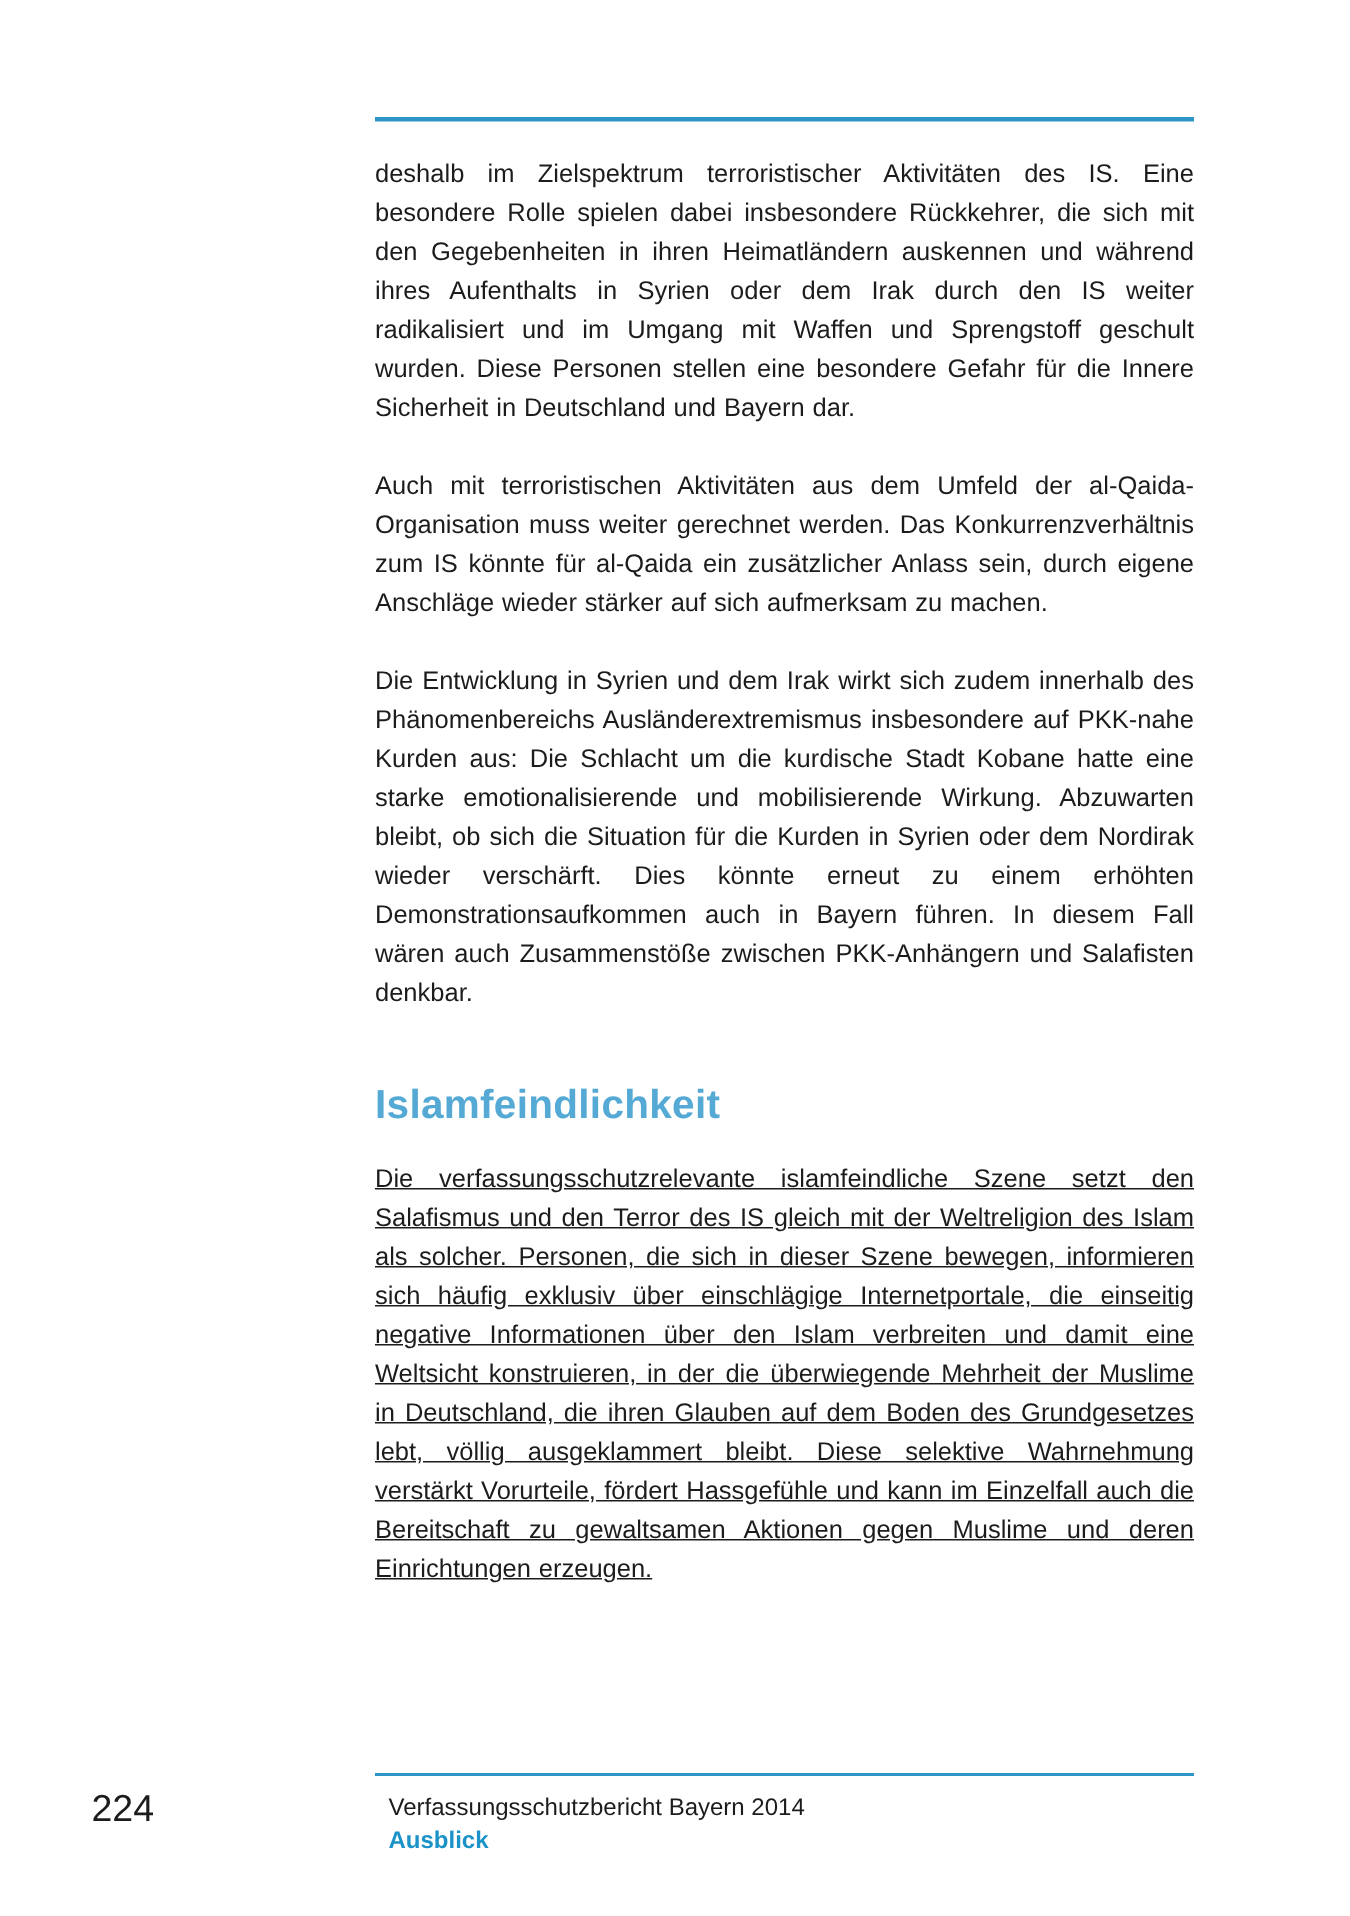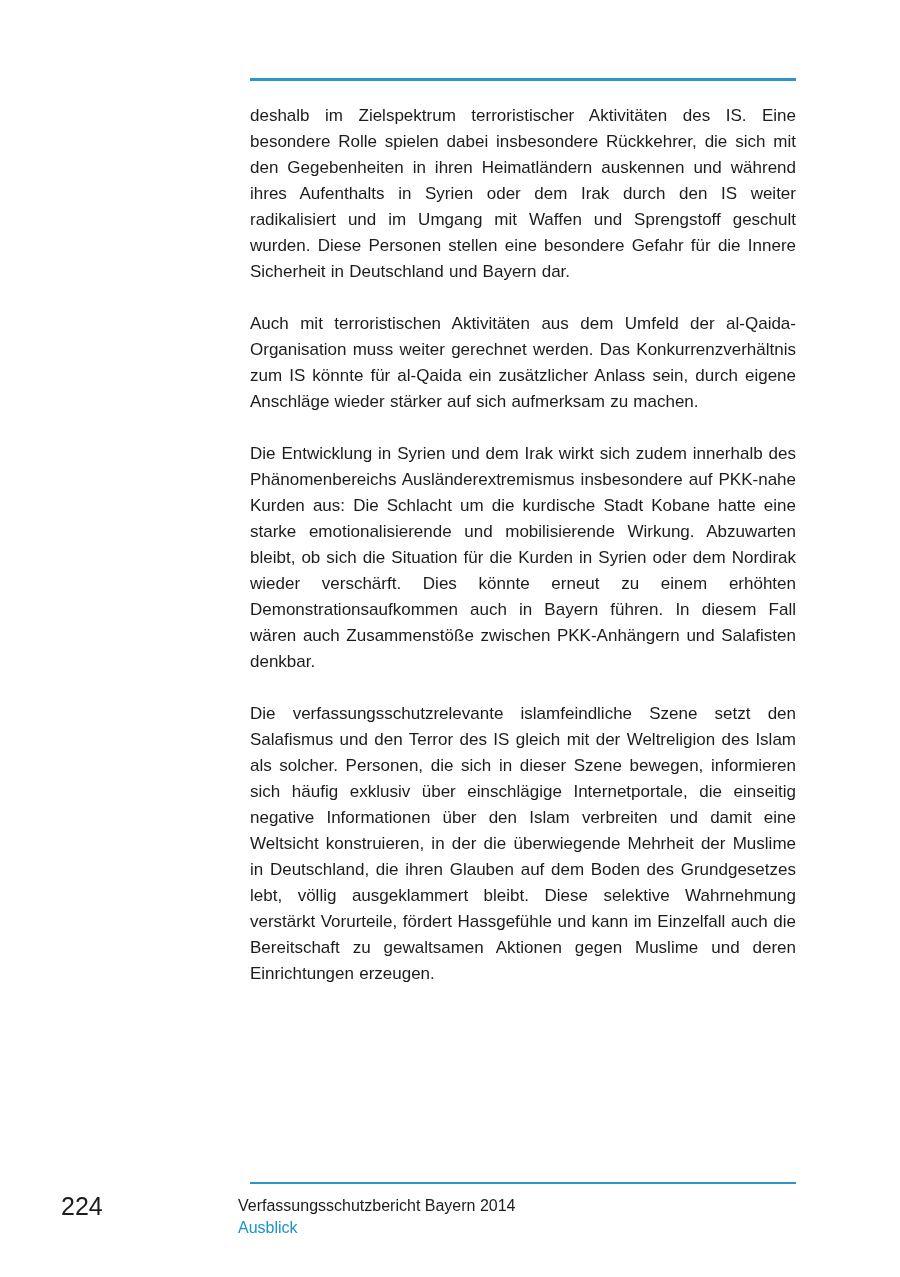--- a/index.html
+++ b/index.html
@@ -51,29 +51,29 @@
   .footer-rule {
     position: absolute;
     left: 250px;
     top: 1182px;
     width: 546px;
     height: 2px;
     background: var(--accent_blue, #2e96c7);
   }
   .footer-text {
     position: absolute;
-    left: 238px;
+    left: 259px;
     top: 1195px;
     font-size: 16px;
     line-height: 22px;
     color: var(--text_color, #1c1c1c);
   }
   .footer-text .chapter {
     color: var(--link_blue, #1b93c9);
-    font-weight: normal;
+    font-weight: bold;
   }
   .page-number {
     position: absolute;
     left: 61px;
     top: 1192px;
     font-size: 25px;
     line-height: 28px;
     color: var(--text_color, #1c1c1c);
   }
 </style>
@@ -84,20 +84,21 @@
 
   <div class="content-col">
     <div class="top-rule"></div>
 
     <p class="para">deshalb im Zielspektrum terroristischer Aktivitäten des IS. Eine besondere Rolle spielen dabei insbesondere Rückkehrer, die sich mit den Gegebenheiten in ihren Heimatländern auskennen und während ihres Aufenthalts in Syrien oder dem Irak durch den IS weiter radikalisiert und im Umgang mit Waffen und Sprengstoff geschult wurden. Diese Personen stellen eine besondere Gefahr für die Innere Sicherheit in Deutschland und Bayern dar.</p>
 
     <p class="para">Auch mit terroristischen Aktivitäten aus dem Umfeld der al-Qaida-Organisation muss weiter gerechnet werden. Das Konkurrenzver­hältnis zum IS könnte für al-Qaida ein zusätzlicher Anlass sein, durch eigene Anschläge wieder stärker auf sich aufmerksam zu machen.</p>
 
     <p class="para">Die Entwicklung in Syrien und dem Irak wirkt sich zudem innerhalb des Phänomenbereichs Ausländerextremismus insbesondere auf PKK-nahe Kurden aus: Die Schlacht um die kurdische Stadt Kobane hatte eine starke emotionalisierende und mobilisierende Wirkung. Abzuwarten bleibt, ob sich die Situation für die Kurden in Syrien oder dem Nordirak wieder verschärft. Dies könnte erneut zu einem erhöhten Demonstrationsaufkommen auch in Bayern führen. In diesem Fall wären auch Zusammenstöße zwischen PKK-Anhängern und Salafisten denkbar.</p>
 
+    <h2 class="section-heading">Islamfeindlichkeit</h2>
 
     <p class="para">Die verfassungsschutzrelevante islamfeindliche Szene setzt den Salafismus und den Terror des IS gleich mit der Weltreligion des Islam als solcher. Personen, die sich in dieser Szene bewegen, informieren sich häufig exklusiv über einschlägige Internetportale, die einseitig negative Informationen über den Islam verbreiten und damit eine Weltsicht konstruieren, in der die überwiegende Mehrheit der Muslime in Deutschland, die ihren Glauben auf dem Boden des Grundgesetzes lebt, völlig ausgeklammert bleibt. Diese selektive Wahrnehmung verstärkt Vorurteile, fördert Hassgefühle und kann im Einzelfall auch die Bereitschaft zu gewaltsamen Aktionen gegen Muslime und deren Einrichtungen erzeugen.</p>
   </div>
 
   <div class="footer-rule"></div>
 
   <div class="footer-text">
     <div>Verfassungsschutzbericht Bayern 2014</div>
     <div class="chapter">Ausblick</div>
   </div>

